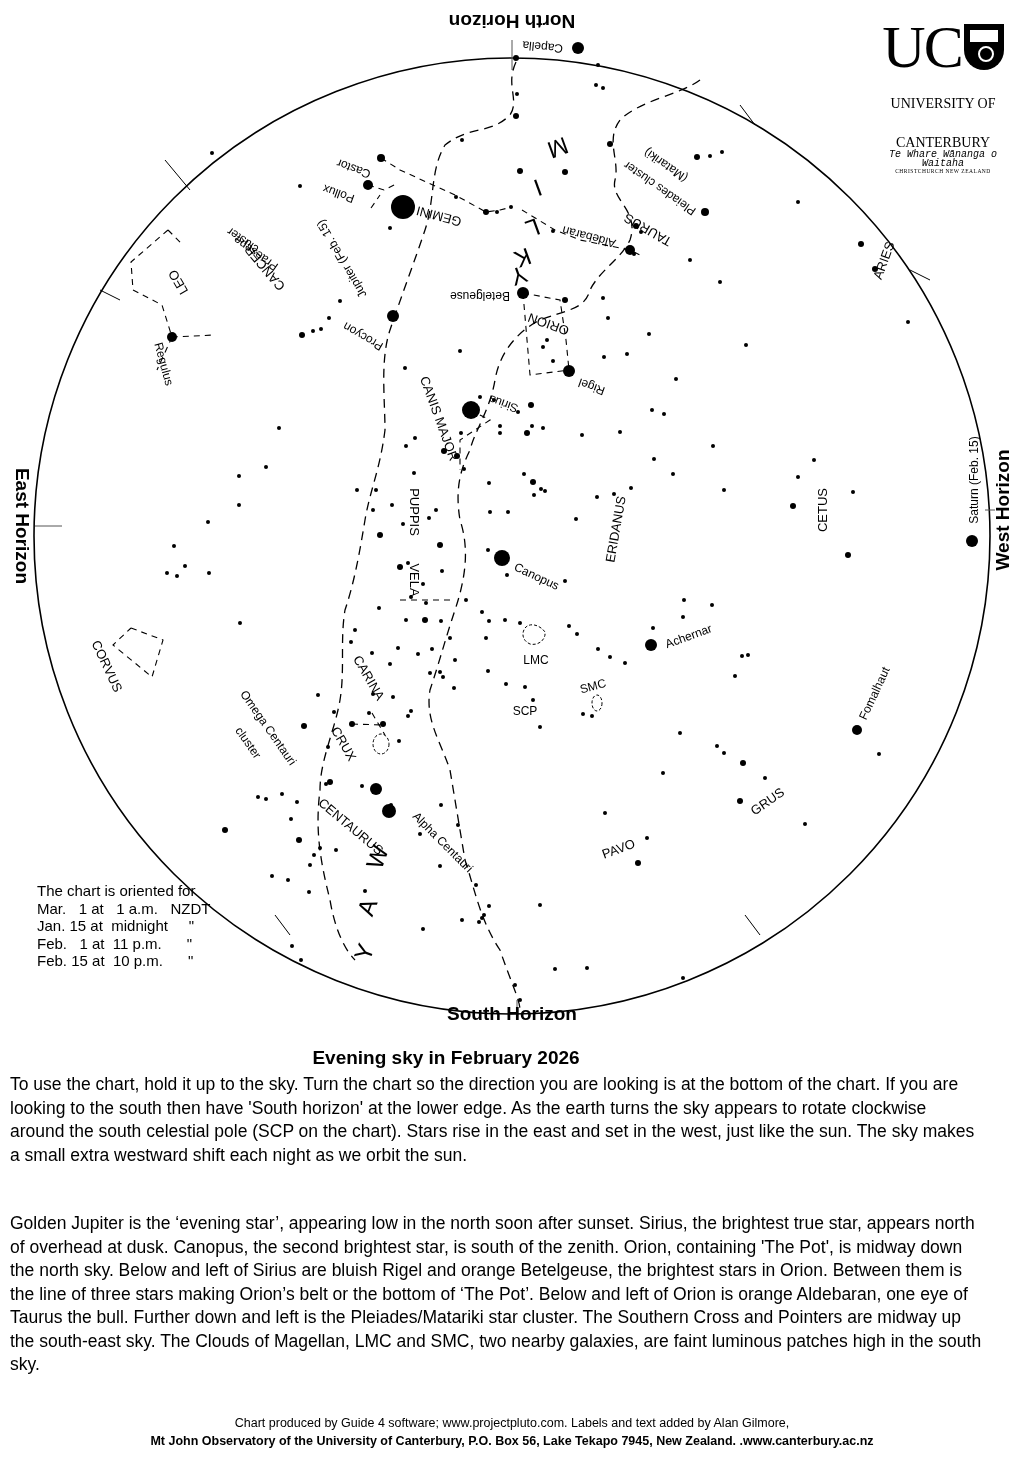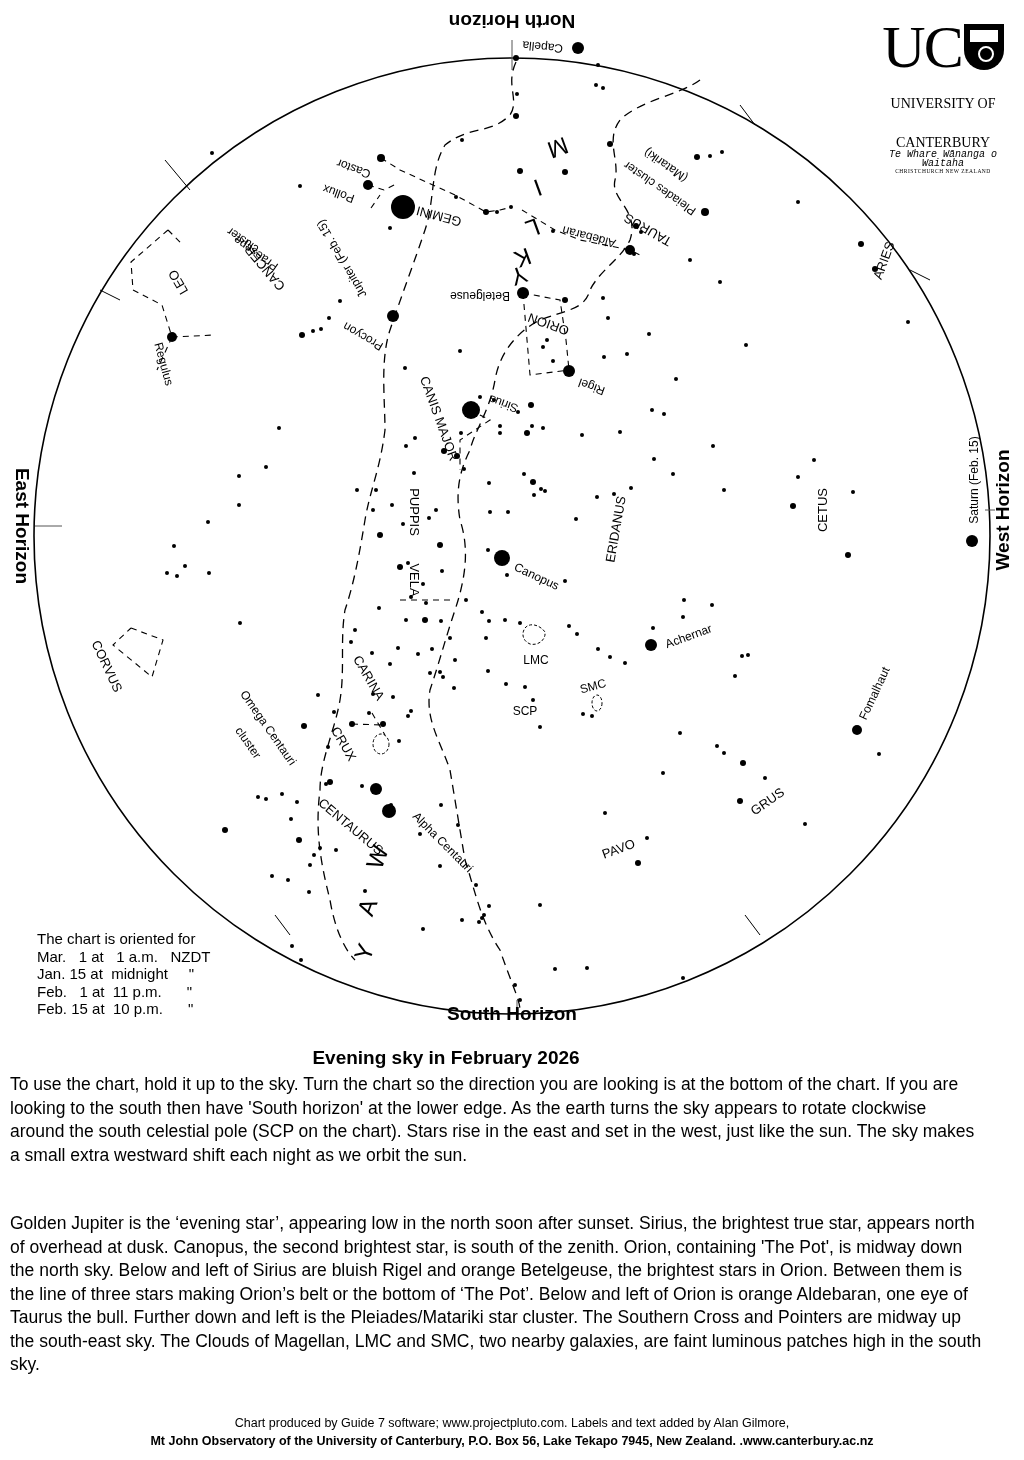--- a/index.html
+++ b/index.html
@@ -8,21 +8,21 @@
   .lbl{font-family:"Liberation Sans",sans-serif;fill:#000;}
   .horizon{font-family:"Liberation Sans",sans-serif;font-weight:bold;font-size:19px;fill:#000;}
   .logo{position:absolute;left:868px;top:22px;width:150px;text-align:center;}
   .logo-uc{font-family:"Liberation Serif",serif;font-size:60px;line-height:50px;letter-spacing:-2px;display:flex;align-items:center;justify-content:center;}
   .logo-shield{display:inline-block;width:40px;height:46px;background:#000;border-radius:0 0 20px 20px;margin-left:2px;position:relative;}
   .logo-shield:before{content:"";position:absolute;left:6px;top:6px;width:28px;height:12px;background:#fff;}
   .logo-shield:after{content:"";position:absolute;left:14px;top:22px;width:12px;height:12px;border:2px solid #fff;border-radius:50%;}
   .logo-name{font-family:"Liberation Serif",serif;font-size:14px;line-height:14px;margin-top:25px;}
   .logo-maori{font-family:Liberation Mono, monospace;font-style:italic;font-size:10px;line-height:9px;}
   .logo-city{font-family:"Liberation Serif",serif;font-size:5.5px;letter-spacing:0.5px;}
-  .orient{position:absolute;left:37px;top:930px;font-size:15px;line-height:17.5px;}
+  .orient{position:absolute;left:37px;top:882px;font-size:15px;line-height:17.5px;}
   .orient-row{white-space:pre;}
   .title{position:absolute;left:0;top:1047px;width:892px;text-align:center;font-weight:bold;font-size:19px;}
   .para{position:absolute;left:10px;width:975px;font-size:17.5px;line-height:23.5px;}
   #p1{top:1073px;}
   #p2{top:1212px;}
   .credit{position:absolute;left:0;width:1024px;text-align:center;font-size:12.5px;line-height:16px;}
   #c1{top:1415px;}
   #c2{top:1433px;font-weight:bold;}
 </style>
 </head>
@@ -406,14 +406,14 @@
   <div>The chart is oriented for</div>
   <div class="orient-row">Mar.   1 at   1 a.m.   NZDT</div>
   <div class="orient-row">Jan. 15 at  midnight     "</div>
   <div class="orient-row">Feb.   1 at  11 p.m.      "</div>
   <div class="orient-row">Feb. 15 at  10 p.m.      "</div>
 </div>
 
 <div class="title">Evening sky in February 2026</div>
 <div class="para" id="p1">To use the chart, hold it up to the sky.  Turn the chart so the direction you are looking is at the bottom of the chart.  If you are looking to the south then have 'South horizon' at the lower edge. As the earth turns the sky appears to rotate clockwise around the south celestial pole (SCP on the chart).  Stars rise in the east and set in the west, just like the sun.  The sky makes a small extra westward shift each night as we orbit the sun.</div>
 <div class="para" id="p2">Golden Jupiter is the ‘evening star’, appearing low in the north soon after sunset. Sirius, the brightest true star, appears north of overhead at dusk. Canopus, the second brightest star, is south of the zenith. Orion, containing 'The Pot', is midway down the north sky. Below and left of Sirius are bluish Rigel and orange Betelgeuse, the brightest stars in Orion. Between them is the line of three stars making Orion’s belt or the bottom of ‘The Pot’. Below and left of Orion is orange Aldebaran, one eye of Taurus the bull. Further down and left is the Pleiades/Matariki star cluster. The Southern Cross and Pointers are midway up the south-east sky. The Clouds of Magellan, LMC and SMC, two nearby galaxies, are faint luminous patches high in the south sky.</div>
-<div class="credit" id="c1">Chart produced by Guide 7 software; www.projectpluto.com.  Labels and text added by Alan Gilmore,</div>
+<div class="credit" id="c1">Chart produced by Guide 4 software; www.projectpluto.com.  Labels and text added by Alan Gilmore,</div>
 <div class="credit" id="c2">Mt John Observatory of the University of Canterbury, P.O. Box 56, Lake Tekapo 7945, New Zealand.      .www.canterbury.ac.nz</div>
 
 </body></html>

